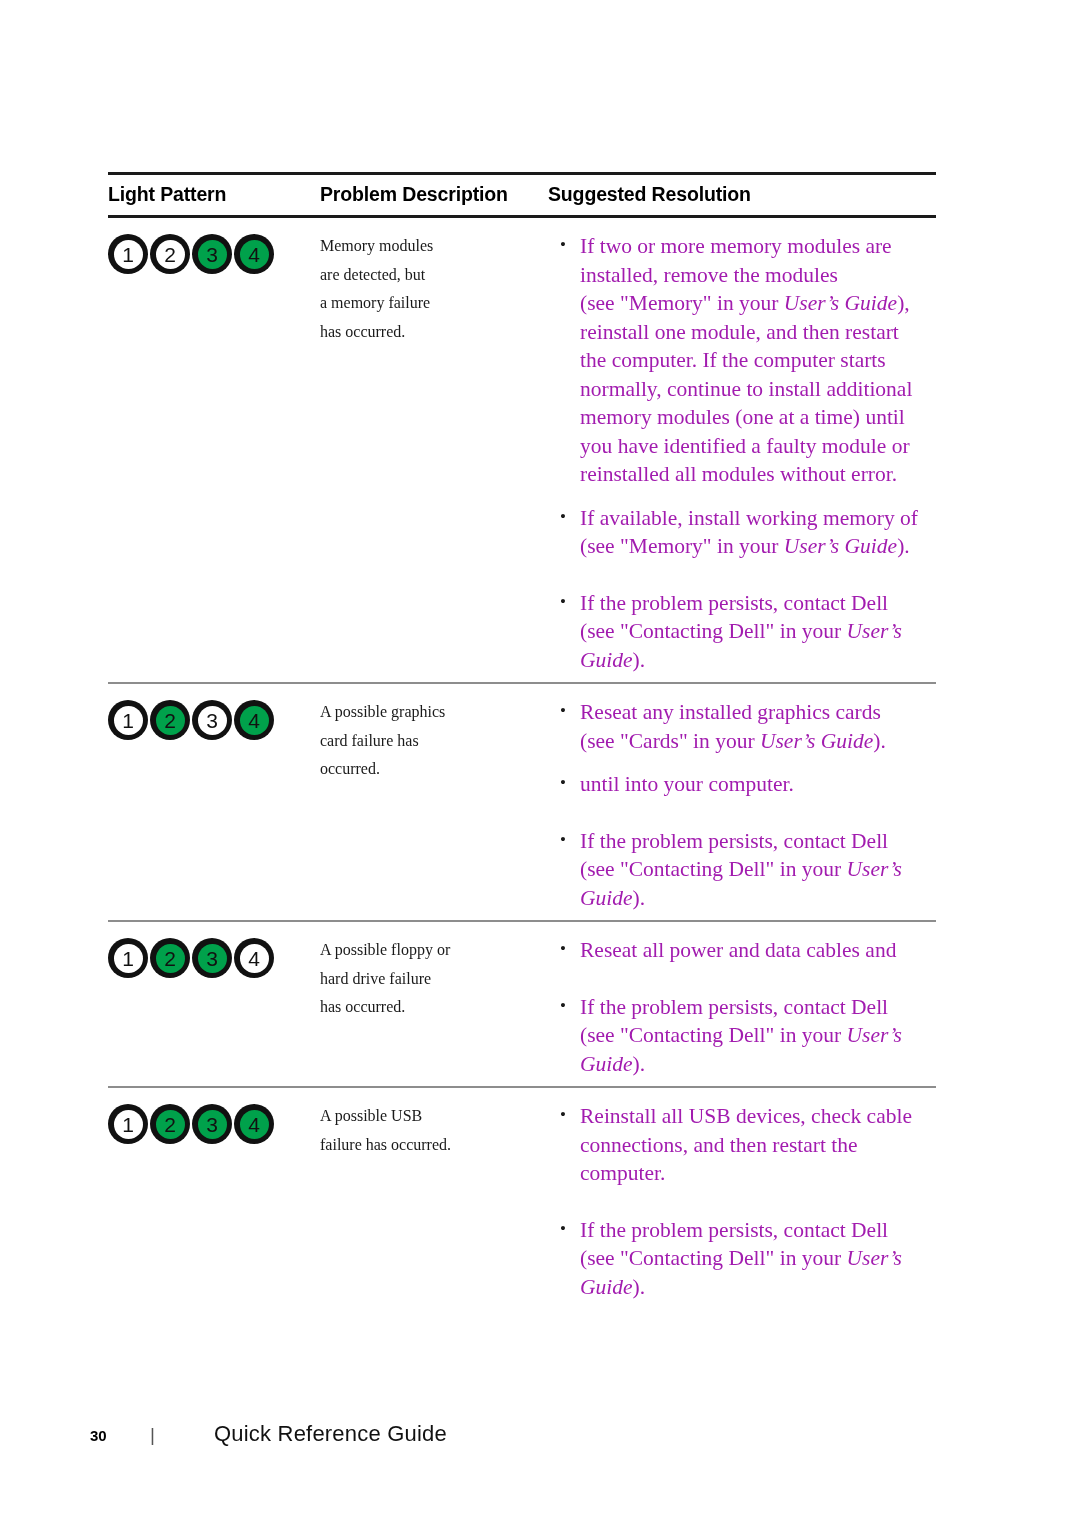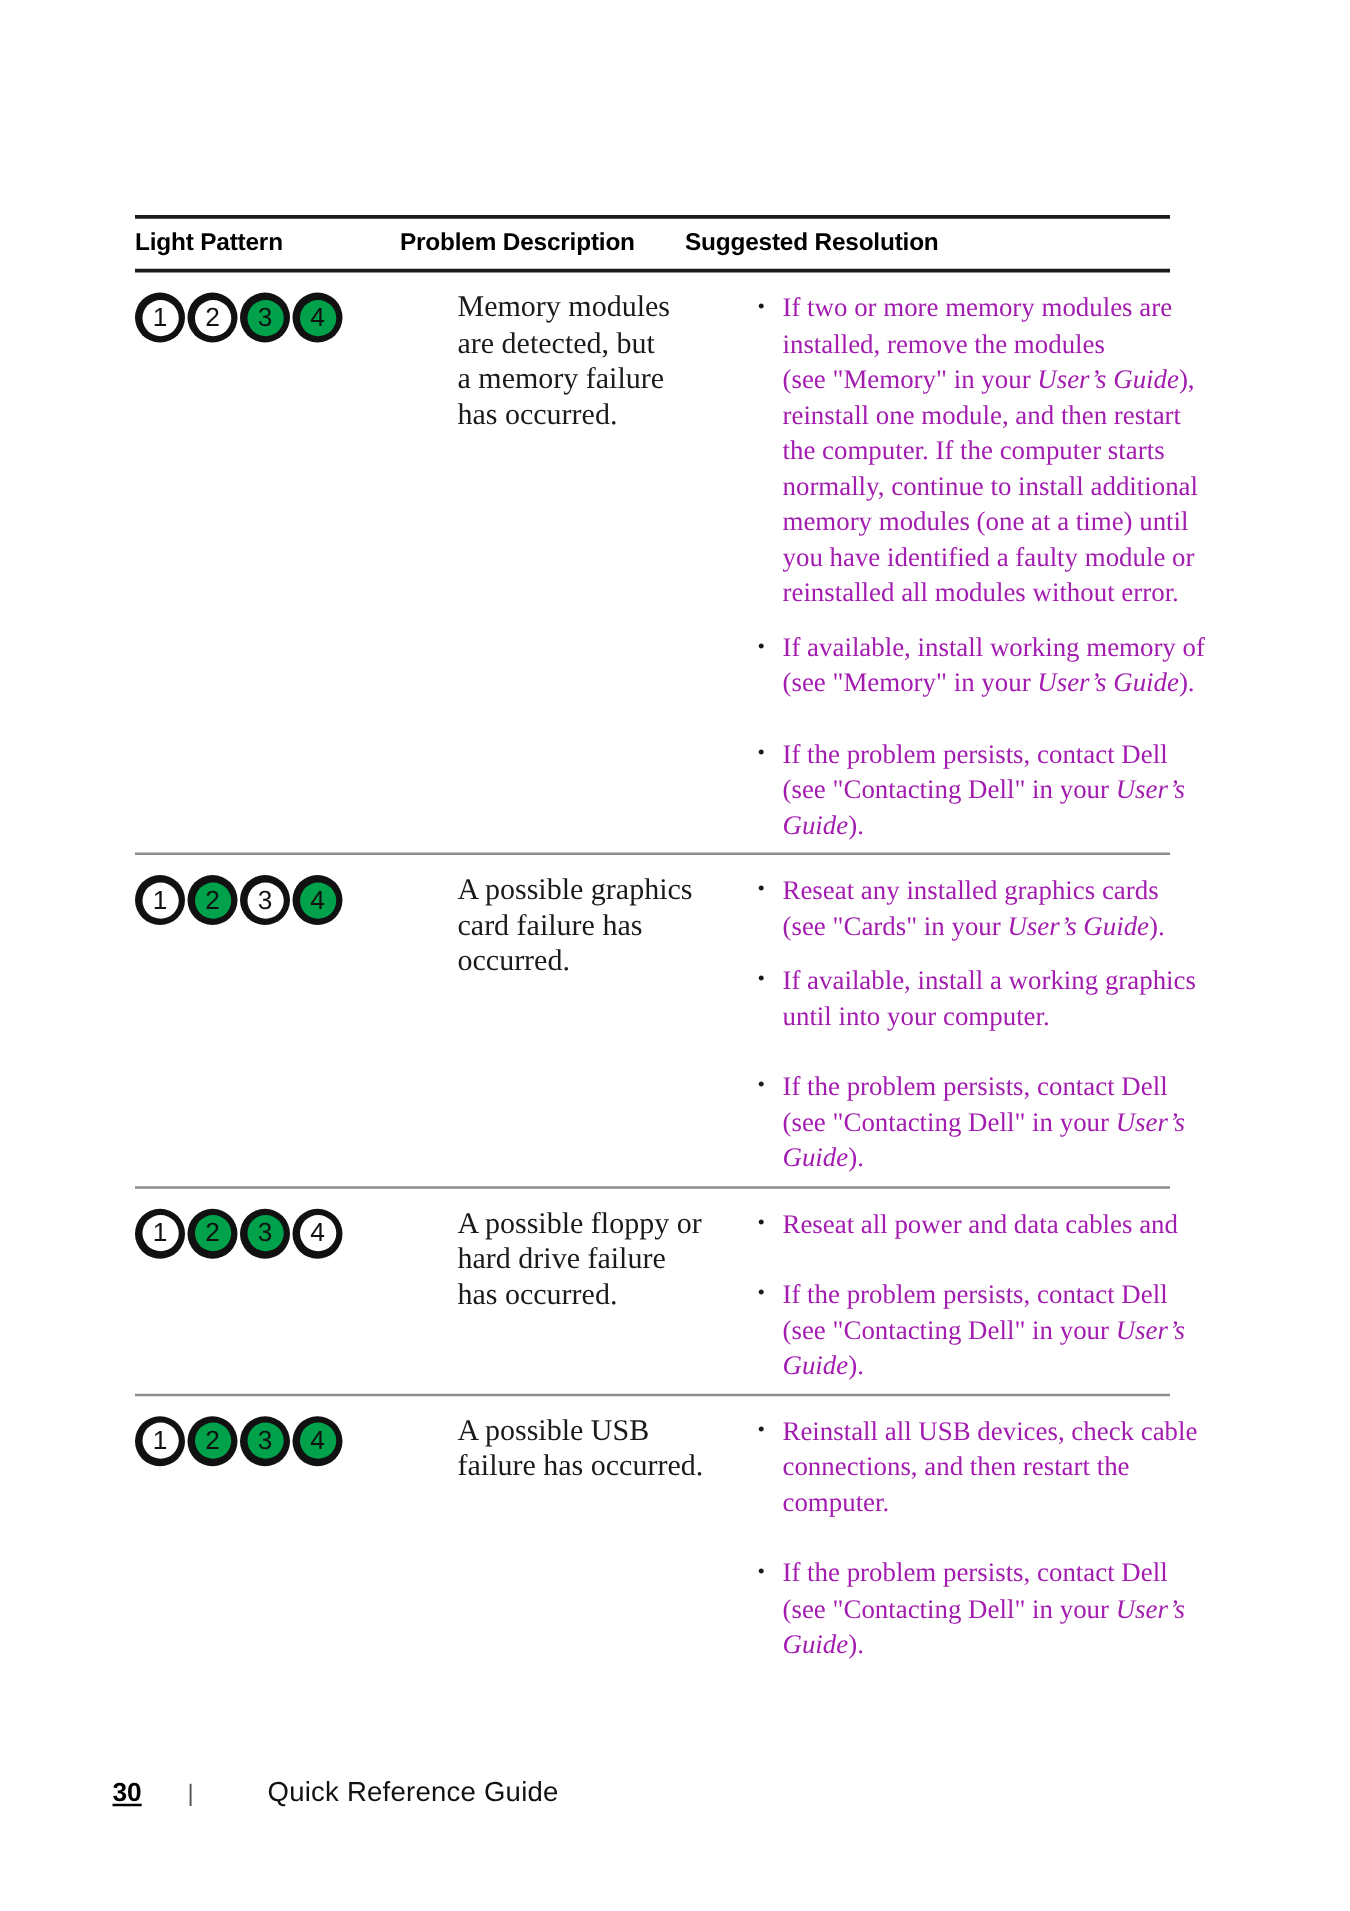--- a/index.html
+++ b/index.html
@@ -98,25 +98,24 @@
     line-height: 1;
     color: #111111;
     letter-spacing: 0;
   }
   .light.off .inner { background: #ffffff; }
   .light.on  .inner { background: #00a14b; }
 
   
   .prob-text {
     font-family: "Liberation Serif", serif;
-    font-size: 24px;
+    font-size: 16px;
     line-height: 28.5px;
     color: #1a1a1a;
     padding-right: 8px;
-    margin-left: 46px;
   }
   .prob-text .ln { display: block; white-space: pre; }
 
   .bullets { margin: 0; padding: 0; list-style: none; }
   .bullet {
     position: relative;
     padding-left: 24px;
     margin-bottom: 15px;
     font-family: "Liberation Serif", serif;
     font-size: 21.5px;
@@ -139,25 +138,24 @@
   
   .footer {
     position: absolute;
     left: 90px;
     top: 1421px;
     display: flex;
     align-items: baseline;
     font-family: "Liberation Sans", sans-serif;
   }
   .footer .pageno {
-    font-size: 21px;
+    font-size: 15px;
     font-weight: bold;
     color: #000;
     width: 60px;
-    text-decoration: underline;
   }
   .footer .divider {
     color: #555;
     font-size: 19px;
     width: 64px;
   }
   .footer .doctitle {
     font-size: 22px;
     font-weight: normal;
     color: #111;
@@ -253,21 +251,20 @@
             <span class="ln">card failure has</span>
             <span class="ln">occurred.</span>
           </div>
           <div class="col-res">
             <div class="bullets">
               <div class="bullet">
                 <span class="ln">Reseat any installed graphics cards</span>
                 <span class="ln"><span>(see "Cards" in your </span><i>User’s Guide</i><span>).</span></span>
               </div>
               <div class="bullet">
-                <span class="ln">If available, install a working graphics</span>
                 <span class="ln">until into your computer.</span>
               </div>
               <div class="bullet">
                 <span class="ln">If the problem persists, contact Dell</span>
                 <span class="ln"><span>(see "Contacting Dell" in your </span><i>User’s</i></span>
                 <span class="ln"><i>Guide</i><span>).</span></span>
               </div>
             </div>
           </div>
         </div>

